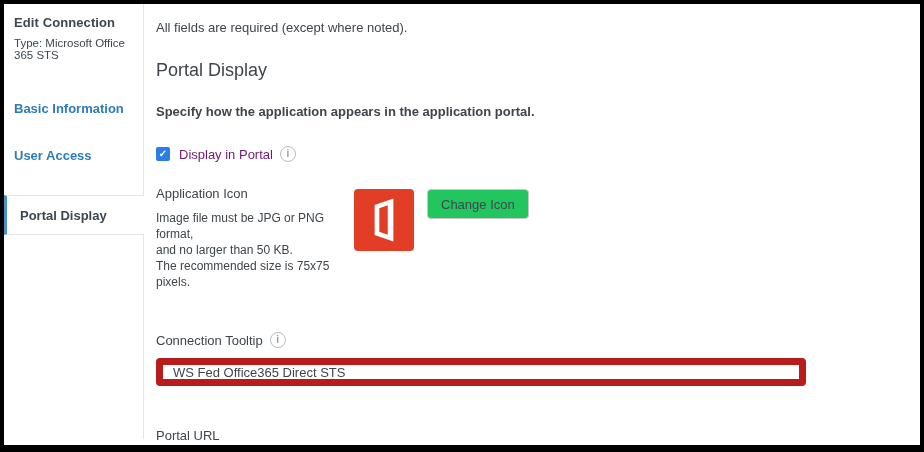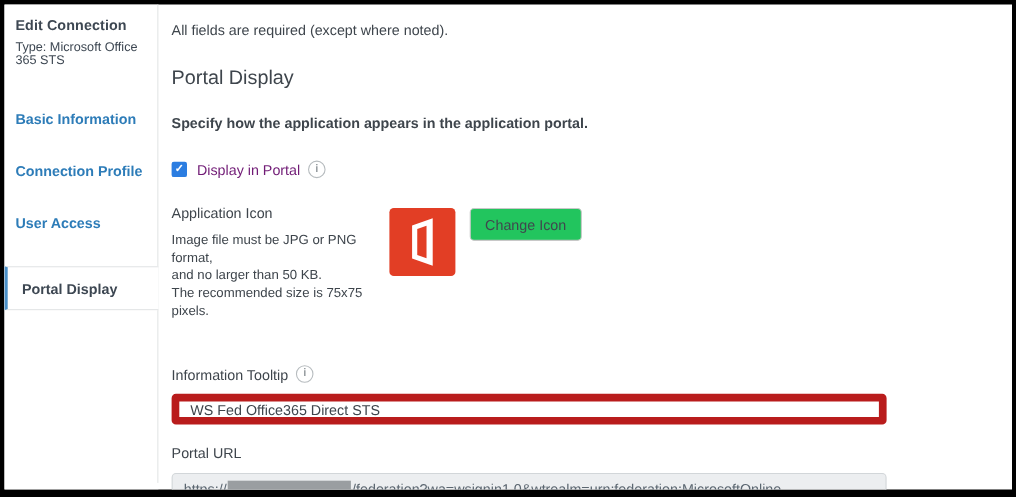--- a/index.html
+++ b/index.html
@@ -122,21 +122,21 @@
     margin-top: 10px;
     width: 650px; height: 28px;
     border: 7px solid #b91c1c;
     border-radius: 4px;
     padding: 0 10px;
     font-family: "Liberation Sans", sans-serif;
     font-size: 13px; color: #3e454c;
     background: #fff;
     display: block;
   }
-  .url-label { margin-top: 18px; }
+  .url-label { margin-top: 42px; }
   .readonly-field {
     margin-top: 11px;
     width: 650px; height: 29px;
     background: #eceef0;
     border: 1px solid #d2d6d9;
     border-radius: 4px;
     padding: 0 10px;
     font-size: 13px; color: #5b6670;
     display: flex; align-items: center;
     white-space: nowrap;
@@ -155,21 +155,20 @@
 
 <div class="frame">
 
   <div class="sidebar">
     <div class="sidebar-head">
       <div class="sidebar-title">Edit Connection</div>
       <div class="sidebar-subtitle">Type: Microsoft Office 365 STS</div>
     </div>
     <div class="nav">
       <a class="nav-item">Basic Information</a>
-      <a class="nav-item">Connection Profile</a>
       <a class="nav-item">User Access</a>
       <div class="nav-item-selected">Portal Display</div>
     </div>
   </div>
 
   <div class="main">
     <div class="note">All fields are required (except where noted).</div>
     <div class="section-title">Portal Display</div>
     <div class="section-desc">Specify how the application appears in the application portal.</div>
 
@@ -190,21 +189,21 @@
       </div>
       <div class="office-icon">
         <svg viewBox="0 0 64 64" xmlns="http://www.w3.org/2000/svg">
           <path fill="#ffffff" fill-rule="evenodd" d="M22 16 L42 9 L42 55 L22 48 Z M27 19.5 L36 16.2 L36 47.8 L27 44.5 Z"></path>
         </svg>
       </div>
       <button class="change-icon-btn">Change Icon</button>
     </div>
 
     <div class="label-row">
-      <span class="field-label">Information Tooltip</span>
+      <span class="field-label">Connection Tooltip</span>
       <span class="info-icon">i</span>
     </div>
     <input class="text-input" type="text" value="WS Fed Office365 Direct STS" style="">
 
     <div class="field-label url-label">Portal URL</div>
     <div class="readonly-field">
       <span>https://</span>
       <span class="redacted"></span>
       <span>/federation?wa=wsignin1.0&amp;wtrealm=urn:federation:MicrosoftOnline</span>
     </div>

